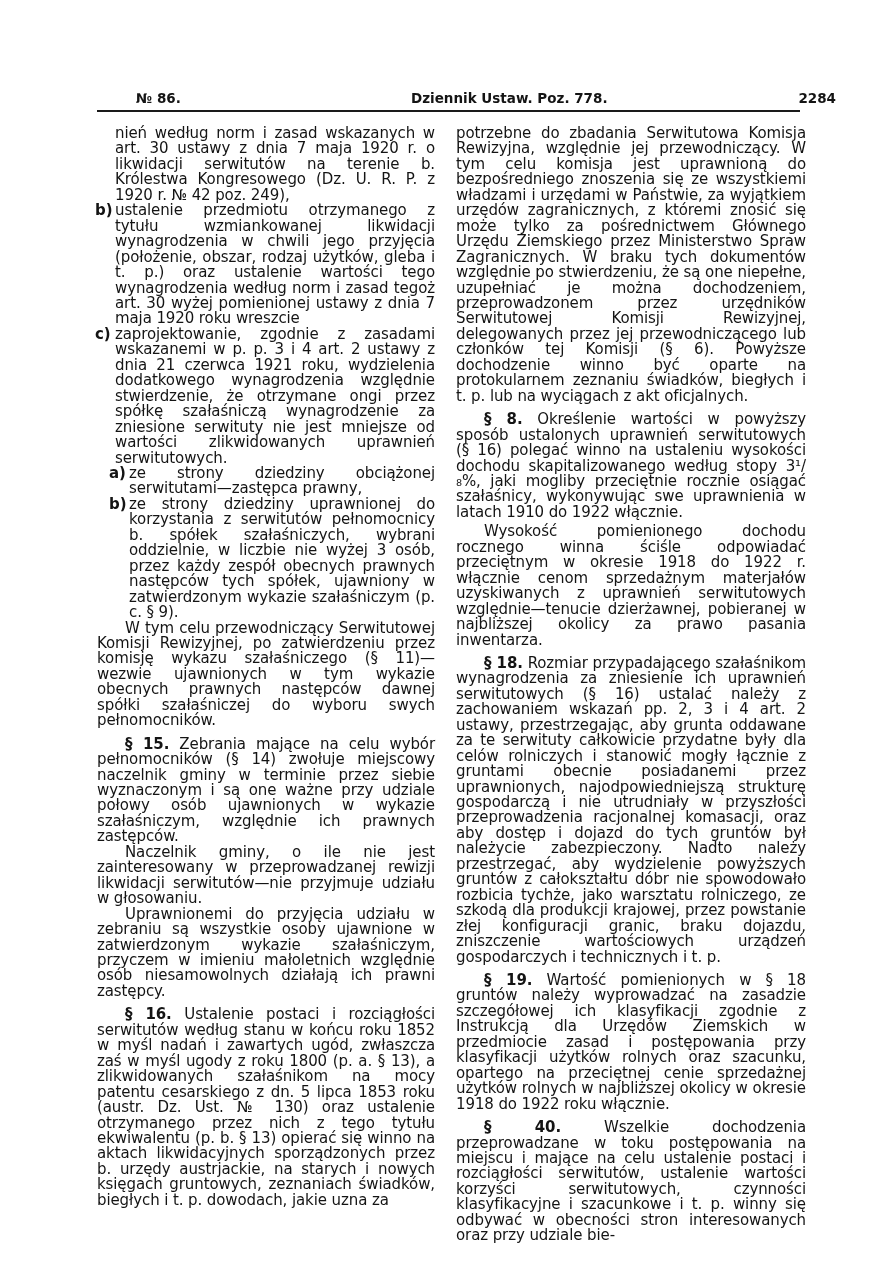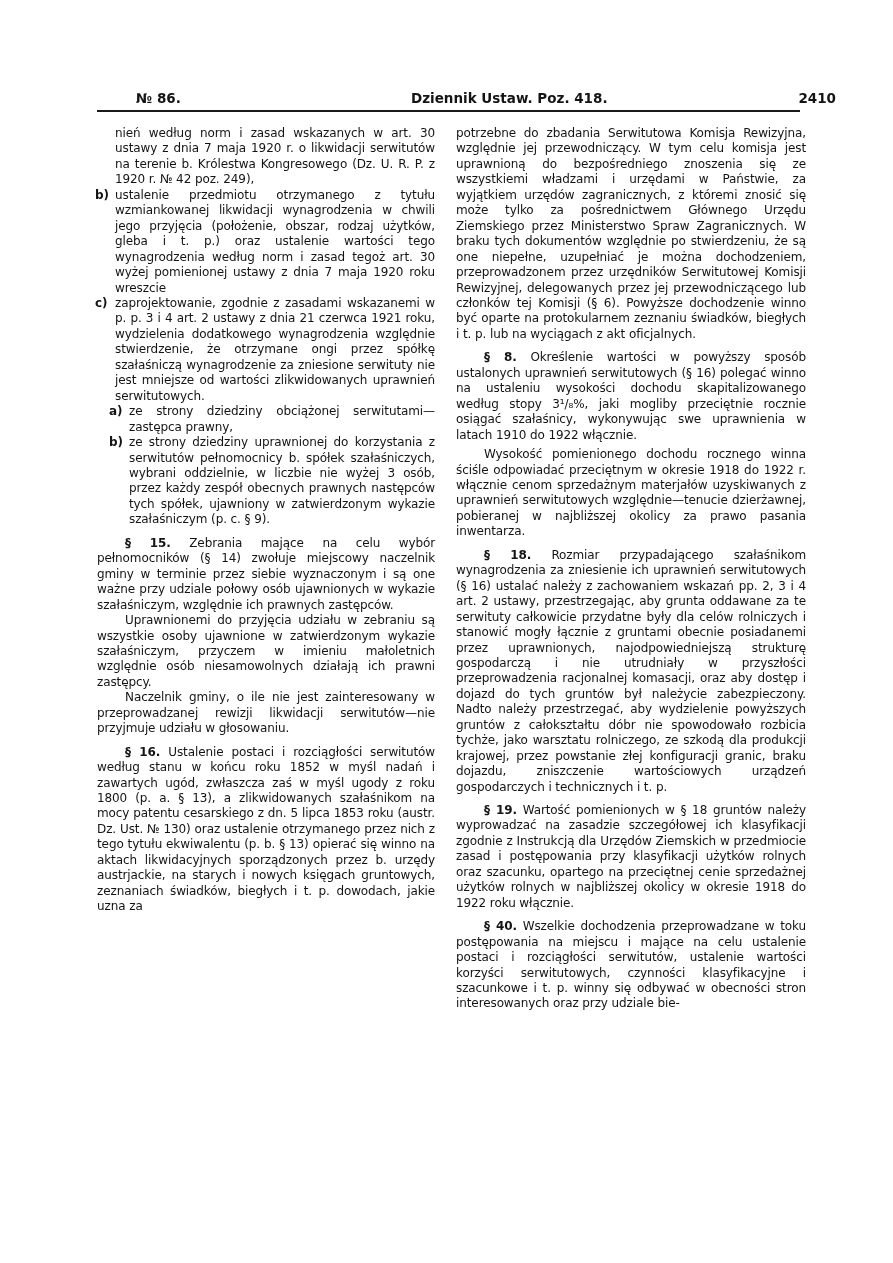--- a/index.html
+++ b/index.html
@@ -5,38 +5,38 @@
   html, body { margin: 0; padding: 0; background: #ffffff; }
   body { width: 893px; height: 1263px; position: relative; overflow: hidden; color: #141414;
          font-family: "DejaVu Sans", "Liberation Sans", sans-serif; }
   .header { position: absolute; left: 97px; top: 90px; width: 700px; height: 20px;
             font-size: 13.5px; font-weight: bold; margin-left: 39px; }
   .header span { position: absolute; top: 0; }
   .h-left { left: 0; }
   .h-center { left: 275px; }
   .h-right { right: 0; }
   .rule { position: absolute; left: 97px; top: 110px; width: 703px; height: 2px; background: #1a1a1a; }
-  .col { position: absolute; top: 126px; font-size: 12px; line-height: 15.45px; letter-spacing: -0.1px; }
+  .col { position: absolute; top: 126px; font-size: 15px; line-height: 15.45px; letter-spacing: -0.1px; }
   .col-left { left: 97px; width: 338px; }
   .col-right { left: 456px; width: 350px; }
   p { margin: 0; text-align: justify; }
   .indent { text-indent: 28px; }
   .gap { margin-top: 8px; }
   .item { position: relative; padding-left: 18px; text-align: justify; }
   .item .lbl { position: absolute; left: -2px; top: 0; font-weight: bold; }
   .hang { padding-left: 18px; }
   .sec { font-weight: bold; }
 </style>
 </head>
 <body>
 
 <div class="header">
   <span class="h-left">№ 86.</span>
-  <span class="h-center">Dziennik Ustaw. Poz. 418.</span>
-  <span class="h-right">2410</span>
+  <span class="h-center">Dziennik Ustaw. Poz. 778.</span>
+  <span class="h-right">2284</span>
 </div>
 <div class="rule"></div>
 
 <div class="col col-left">
   <p class="hang">nień według norm i zasad wskazanych w art. 30 ustawy z dnia 7 maja 1920 r. o likwidacji serwitutów na terenie b. Królestwa Kongresowego (Dz. U. R. P. z 1920 r. № 42 poz. 249),</p>
   <div class="item">
     <span class="lbl">b)</span>
     <span>ustalenie przedmiotu otrzymanego z tytułu wzmiankowanej likwidacji wynagrodzenia w chwili jego przyjęcia (położenie, obszar, rodzaj użytków, gleba i t. p.) oraz ustalenie wartości tego wynagrodzenia według norm i zasad tegoż art. 30 wyżej pomienionej ustawy z dnia 7 maja 1920 roku wreszcie</span>
   </div>
   <div class="item">
@@ -45,27 +45,28 @@
   </div>
 
   <div class="item" style="margin-left:14px">
     <span class="lbl">a)</span>
     <span>ze strony dziedziny obciążonej serwitutami—zastępca prawny,</span>
   </div>
   <div class="item" style="margin-left:14px">
     <span class="lbl">b)</span>
     <span>ze strony dziedziny uprawnionej do korzystania z serwitutów pełnomocnicy b. spółek szałaśniczych, wybrani oddzielnie, w liczbie nie wyżej 3 osób, przez każdy zespół obecnych prawnych następców tych spółek, ujawniony w zatwierdzonym wykazie szałaśniczym (p. c. § 9).</span>
   </div>
+  <p class="indent">W tym celu przewodniczący Serwitutowej Komisji Rewizyjnej, po zatwierdzeniu przez komisję wykazu szałaśniczego (§ 11)—wezwie ujawnionych w tym wykazie obecnych prawnych następców dawnej spółki szałaśniczej do wyboru swych pełnomocników.</p>
 
   <p class="indent gap">
     <span class="sec">§ 15.</span>
     <span>Zebrania mające na celu wybór pełnomocników (§ 14) zwołuje miejscowy naczelnik gminy w terminie przez siebie wyznaczonym i są one ważne przy udziale połowy osób ujawnionych w wykazie szałaśniczym, względnie ich prawnych zastępców.</span>
   </p>
+  <p class="indent">Naczelnik gminy, o ile nie jest zainteresowany w przeprowadzanej rewizji likwidacji serwitutów—nie przyjmuje udziału w głosowaniu.</p>
   <p class="indent">Uprawnionemi do przyjęcia udziału w zebraniu są wszystkie osoby ujawnione w zatwierdzonym wykazie szałaśniczym, przyczem w imieniu małoletnich względnie osób niesamowolnych działają ich prawni zastępcy.</p>
-  <p class="indent">Naczelnik gminy, o ile nie jest zainteresowany w przeprowadzanej rewizji likwidacji serwitutów—nie przyjmuje udziału w głosowaniu.</p>
 
   <p class="indent gap">
     <span class="sec">§ 16.</span>
     <span>Ustalenie postaci i rozciągłości serwitutów według stanu w końcu roku 1852 w myśl nadań i zawartych ugód, zwłaszcza zaś w myśl ugody z roku 1800 (p. a. § 13), a zlikwidowanych szałaśnikom na mocy patentu cesarskiego z dn. 5 lipca 1853 roku (austr. Dz. Ust. № 130) oraz ustalenie otrzymanego przez nich z tego tytułu ekwiwalentu (p. b. § 13) opierać się winno na aktach likwidacyjnych sporządzonych przez b. urzędy austrjackie, na starych i nowych księgach gruntowych, zeznaniach świadków, biegłych i t. p. dowodach, jakie uzna za</span>
   </p>
 </div>
 
 <div class="col col-right">
   <p>potrzebne do zbadania Serwitutowa Komisja Rewizyjna, względnie jej przewodniczący. W tym celu komisja jest uprawnioną do bezpośredniego znoszenia się ze wszystkiemi władzami i urzędami w Państwie, za wyjątkiem urzędów zagranicznych, z któremi znosić się może tylko za pośrednictwem Głównego Urzędu Ziemskiego przez Ministerstwo Spraw Zagranicznych. W braku tych dokumentów względnie po stwierdzeniu, że są one niepełne, uzupełniać je można dochodzeniem, przeprowadzonem przez urzędników Serwitutowej Komisji Rewizyjnej, delegowanych przez jej przewodniczącego lub członków tej Komisji (§ 6). Powyższe dochodzenie winno być oparte na protokularnem zeznaniu świadków, biegłych i t. p. lub na wyciągach z akt oficjalnych.</p>
 

